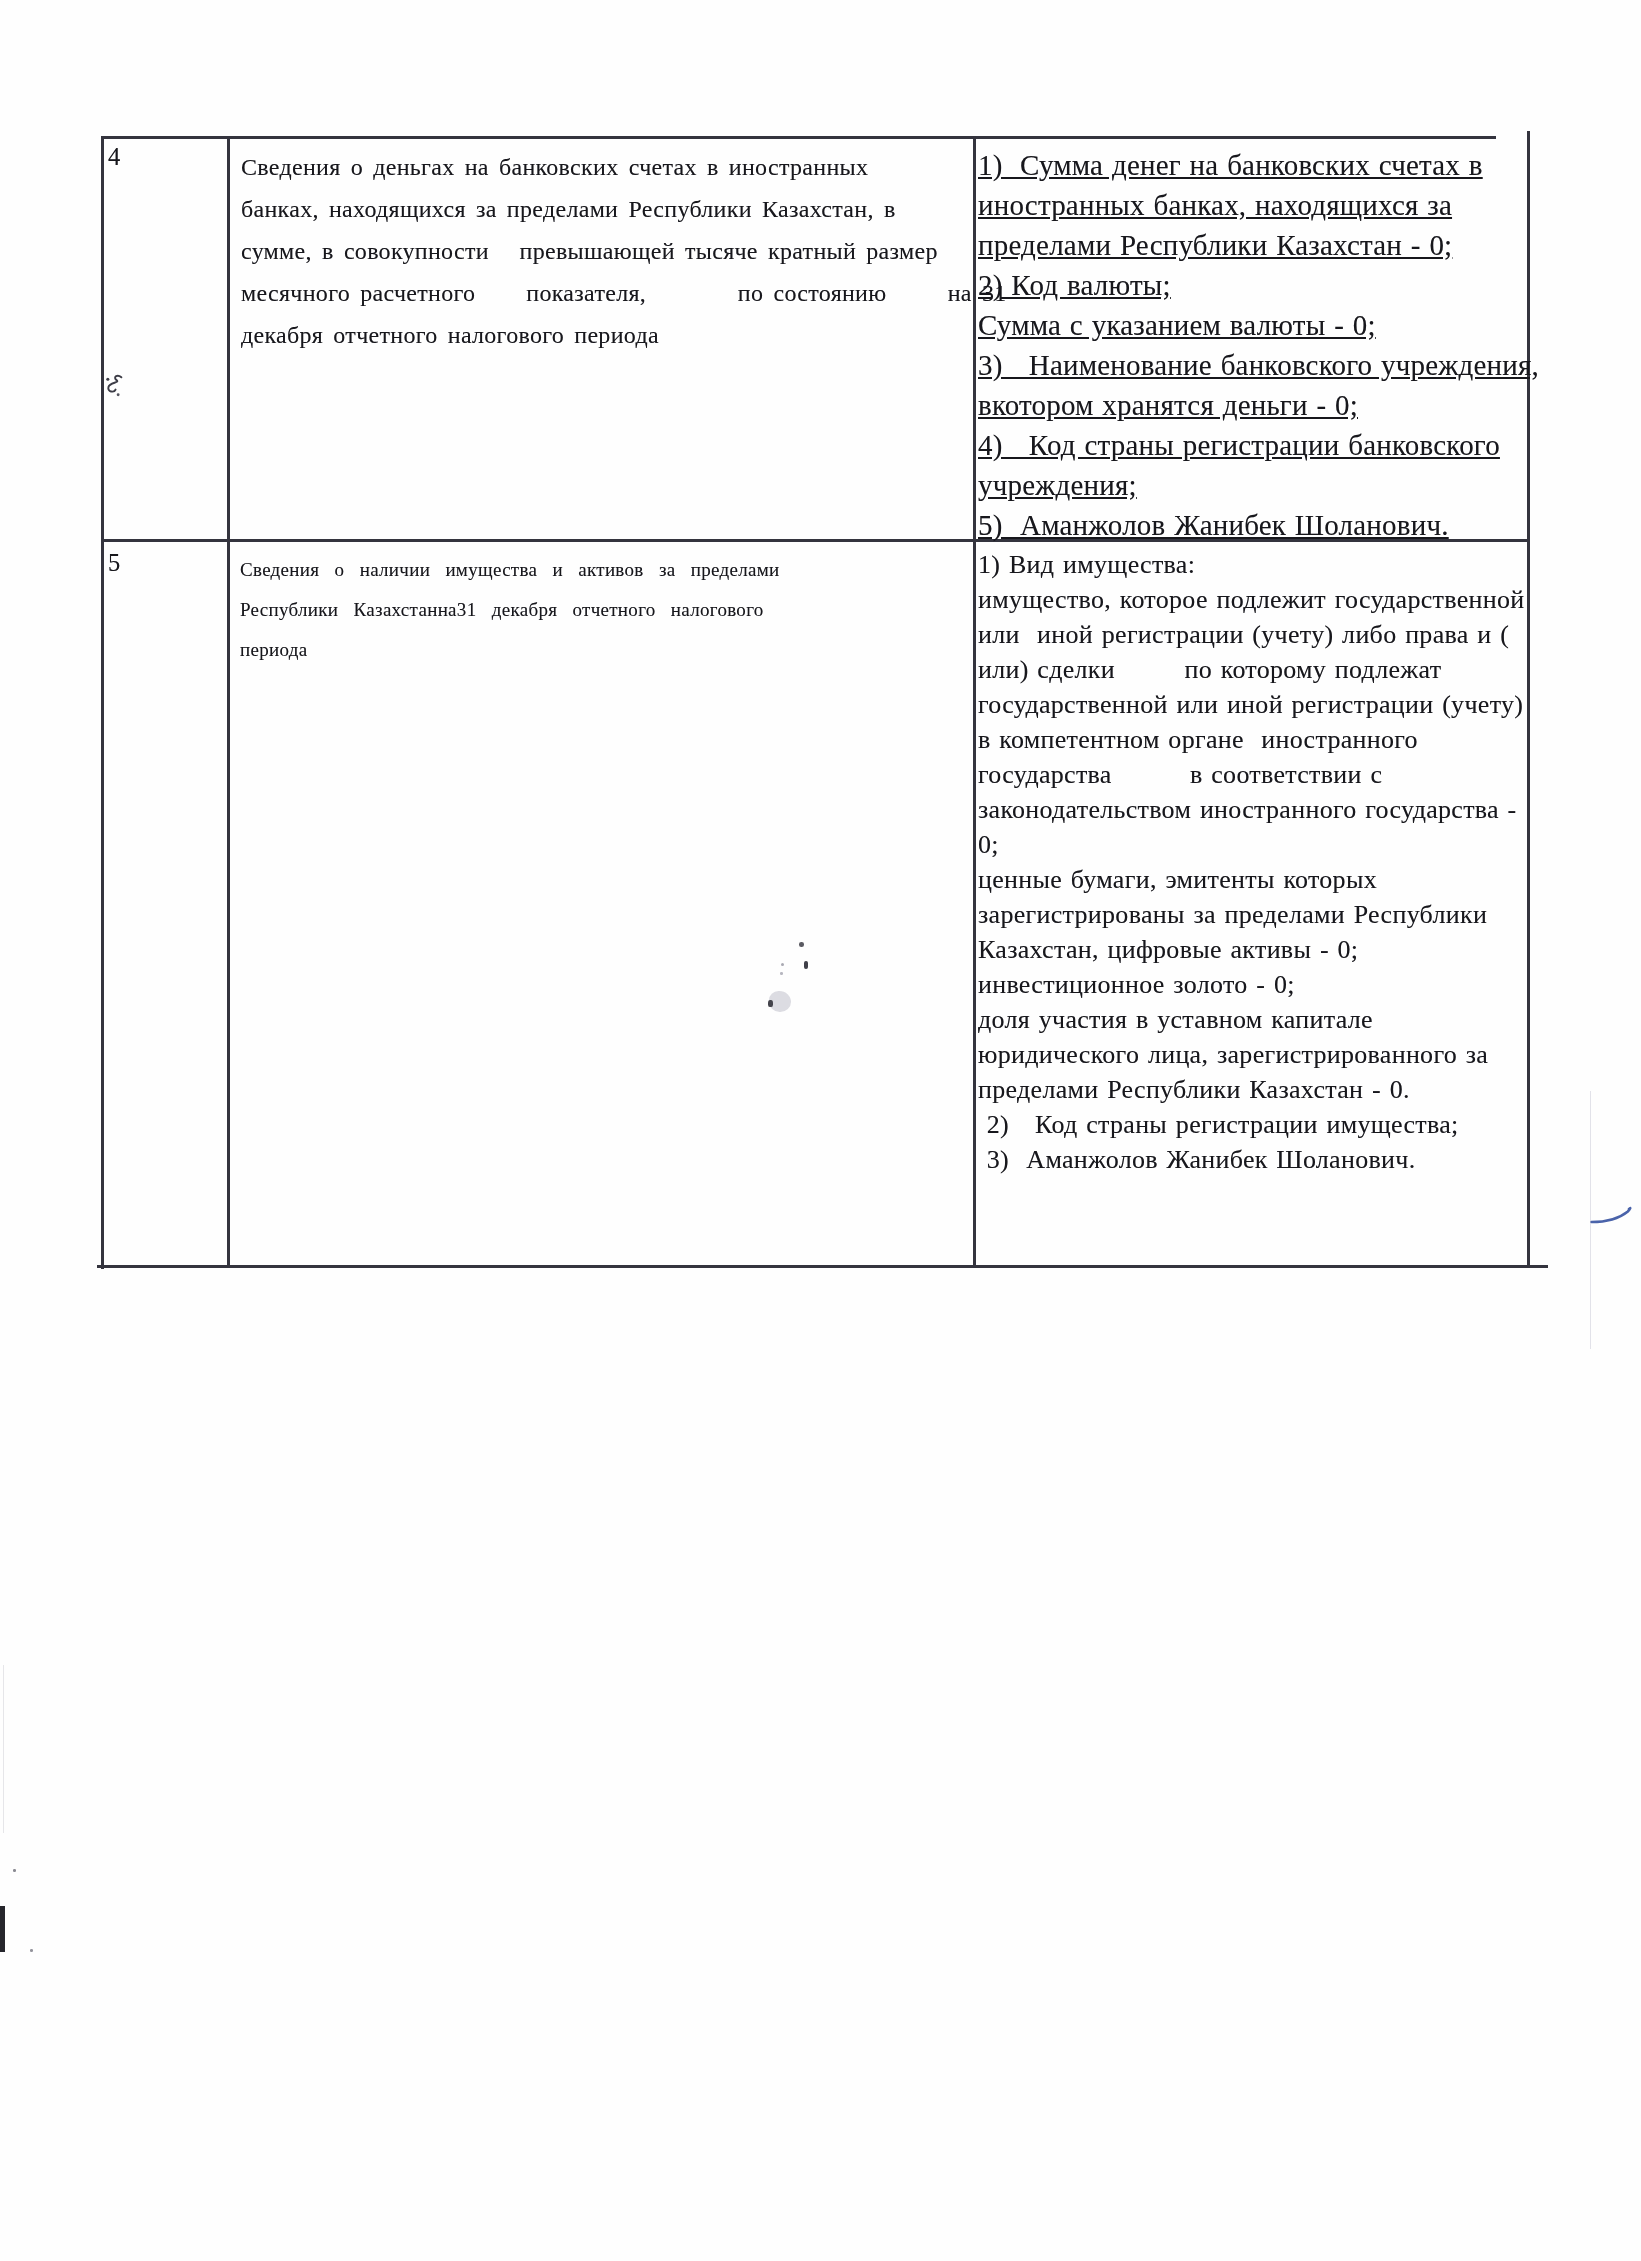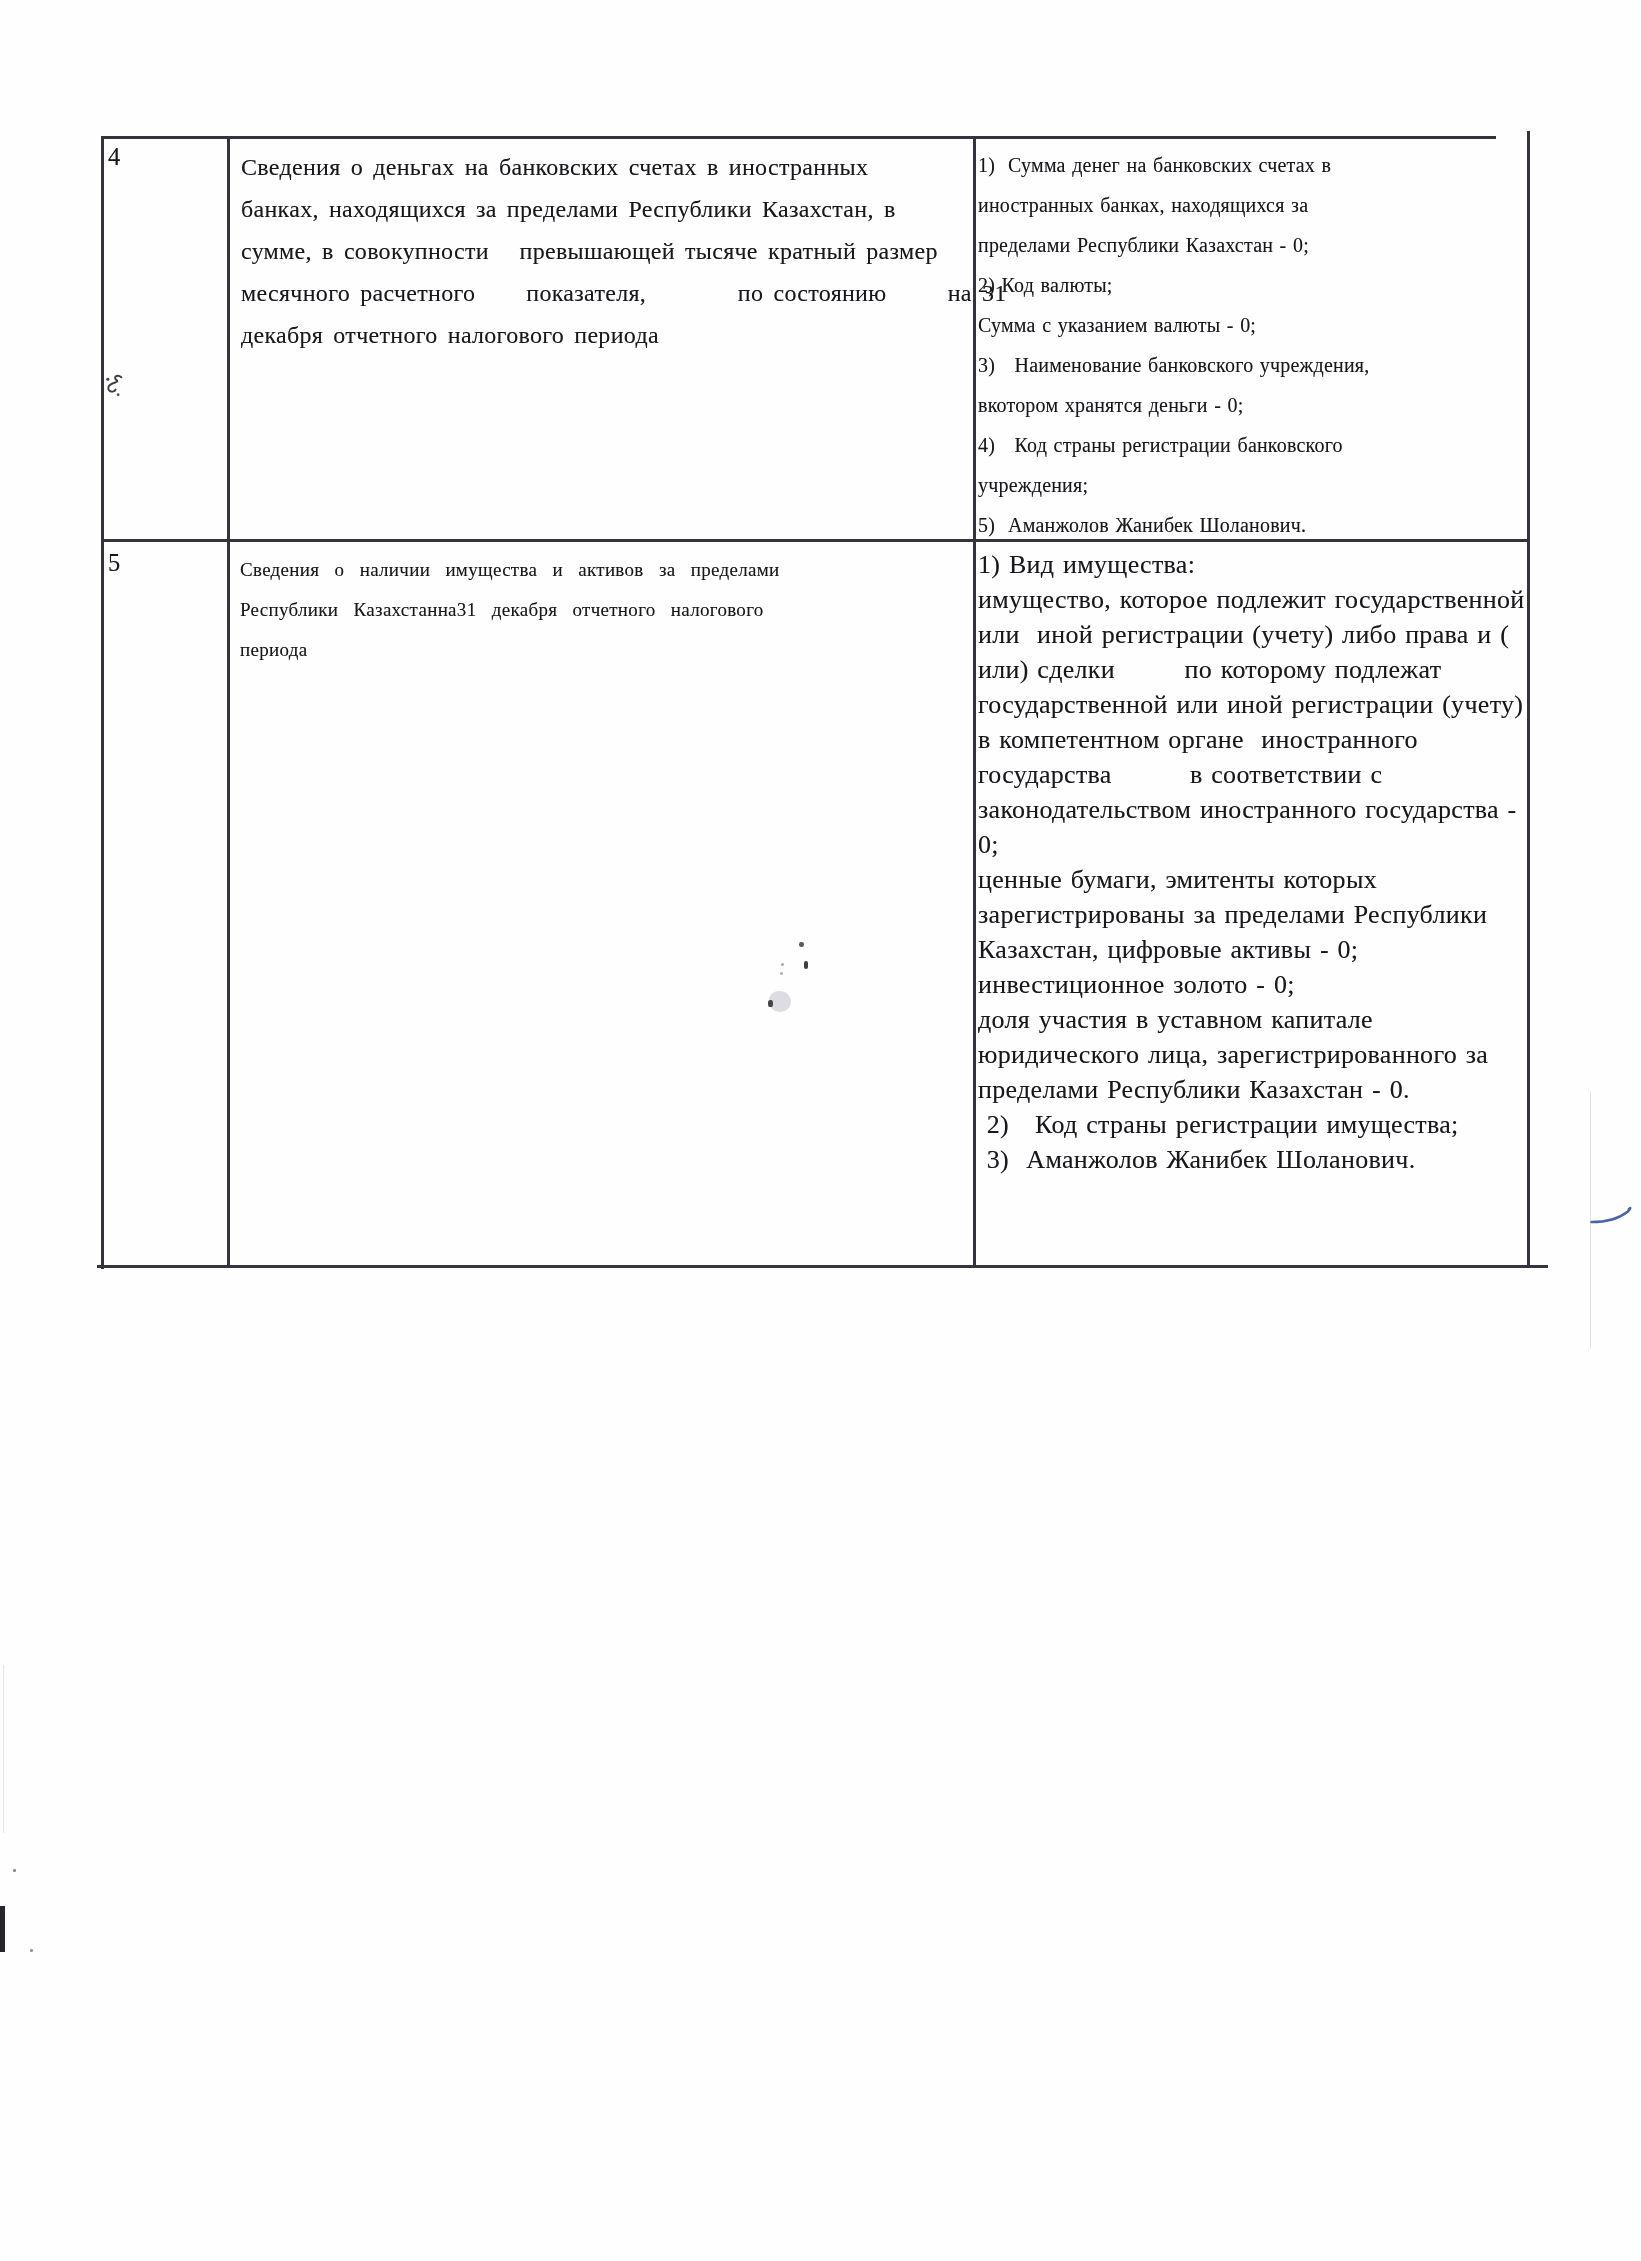--- a/index.html
+++ b/index.html
@@ -4,21 +4,21 @@
 <title>Scanned declaration page</title>
 <style>
   html,body{margin:0;padding:0;background:#e9e9e9;}
   .page{position:relative;width:1642px;height:2261px;background:#fefefe;overflow:hidden;
         font-family:"Liberation Serif","DejaVu Serif",serif;color:#15151a;}
   .tline{position:absolute;background:#34343e;}
   .cell{position:absolute;white-space:pre;color:#17171c;
         text-shadow:0 0 0.6px rgba(20,20,30,0.35);}
   .num{font-size:24.5px;}
   .desc4{font-size:24px;line-height:42px;letter-spacing:0.3px;word-spacing:3.9px;width:732px;}
-  .det4{font-size:20px;line-height:40px;letter-spacing:0.2px;word-spacing:1.3px;width:547px;}
+  .det4{font-size:29px;line-height:40px;letter-spacing:0.2px;word-spacing:1.3px;width:547px;text-decoration:underline;}
   .desc5{font-size:19px;line-height:40px;letter-spacing:0.3px;word-spacing:2.6px;width:729px;}
   .det5{font-size:26px;line-height:35px;letter-spacing:0.3px;word-spacing:1.9px;width:547px;}
   .speck{position:absolute;border-radius:50%;}
   .artifact{position:absolute;}
 </style>
 </head>
 <body>
 
 <div class="page">
 

